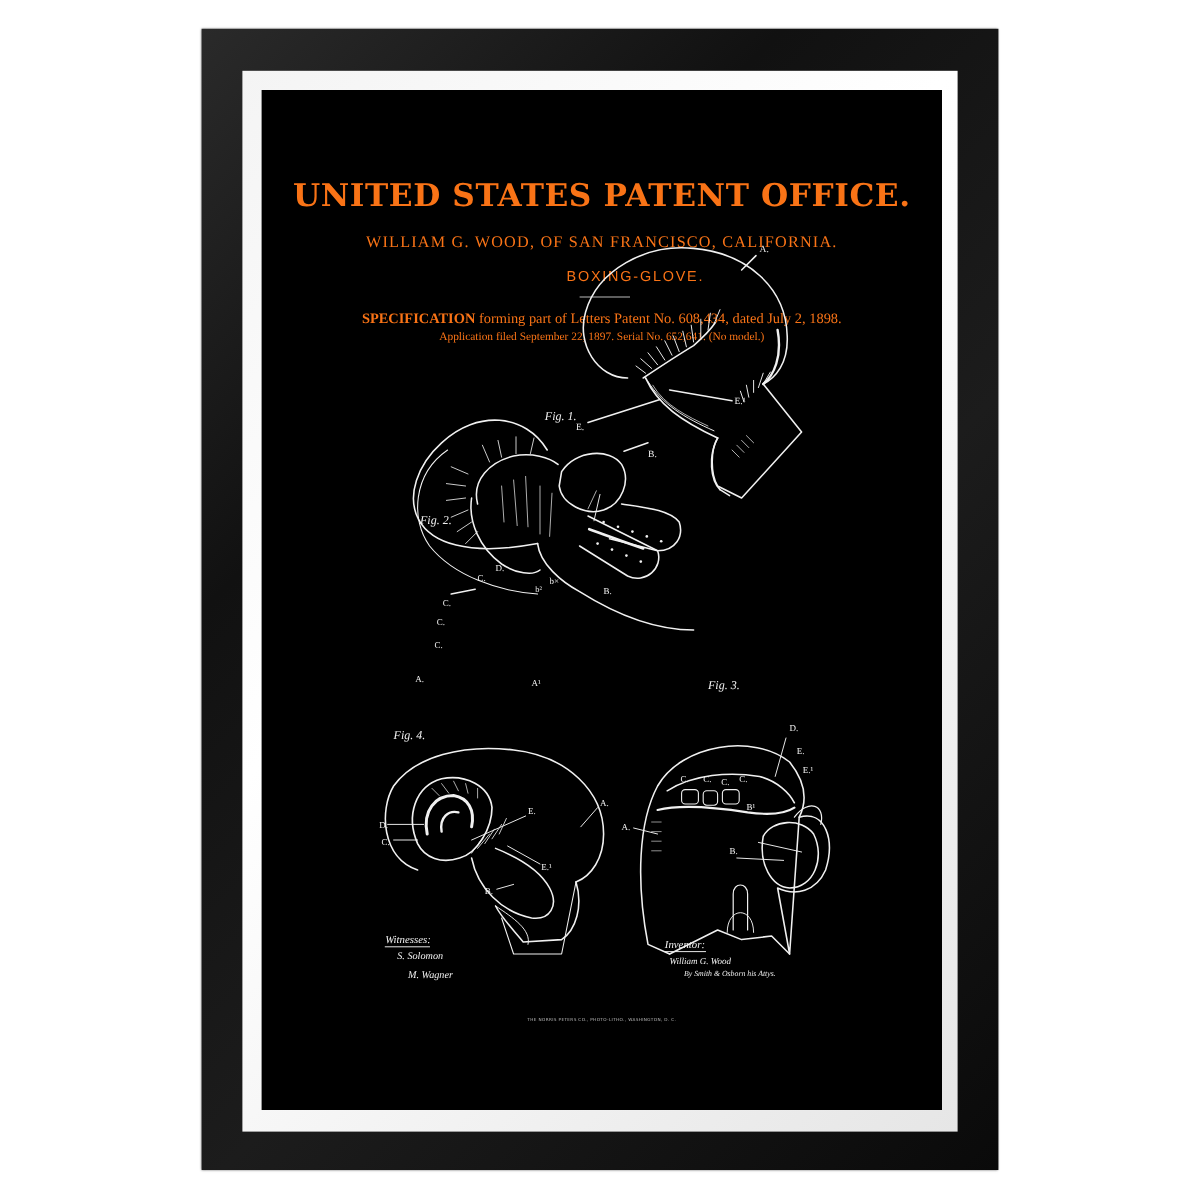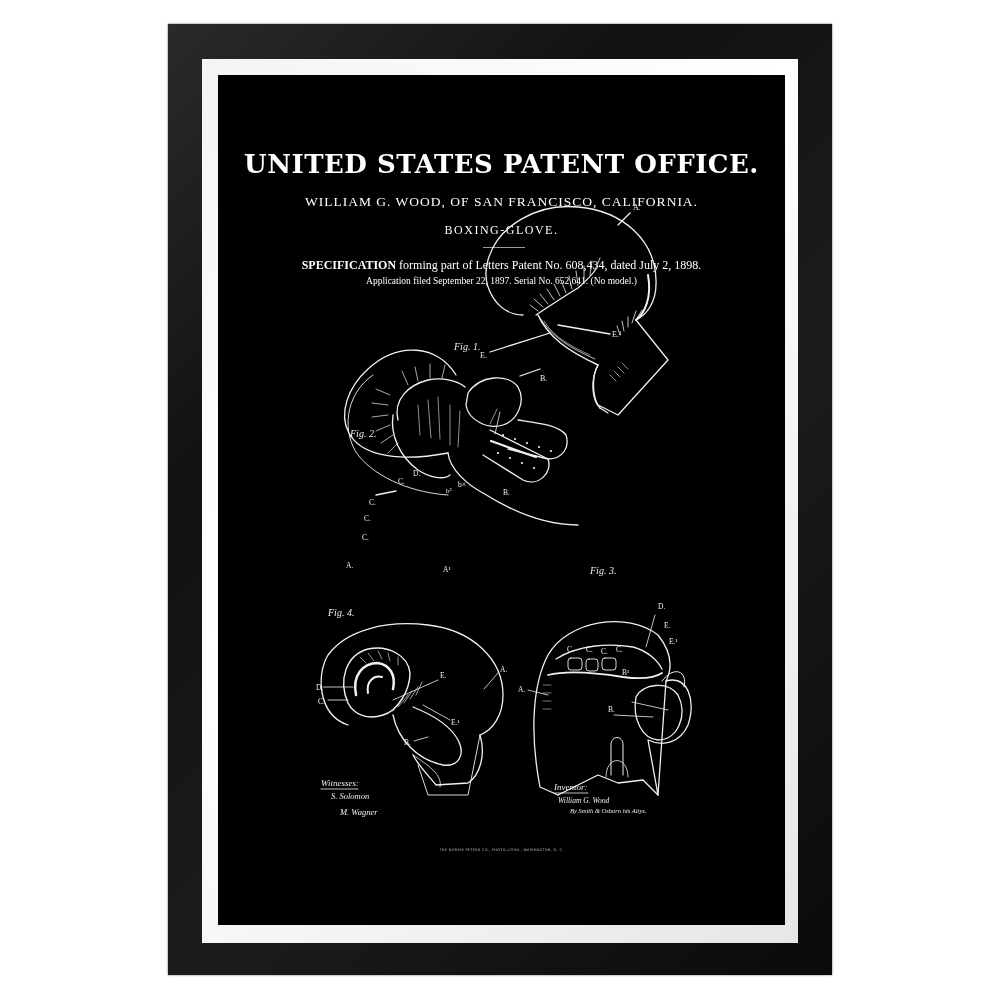--- a/index.html
+++ b/index.html
@@ -10,24 +10,24 @@
     box-shadow: 0 0 2px rgba(0,0,0,0.6);
   }
   .frame-inner-edge {
     position: absolute; left: 202px; top: 59px; width: 596px; height: 884px;
     background: linear-gradient(135deg, #f4f4f4 0%, #ffffff 40%, #e6e6e6 100%);
   }
   .mat {
     position: absolute; left: 218px; top: 75px; width: 567px; height: 850px;
     background: #000000;
   }
-  .t { position: absolute; left: 0; width: 100%; text-align: center; color: #ffffff; white-space: nowrap; }
+  .t { position: absolute; left: 0; width: 100%; text-align: center; color: #f97316; white-space: nowrap; }
   .title { top: 74px; font-family: "DejaVu Serif", serif; font-weight: bold; font-size: 26px; letter-spacing: 0.5px; }
   .inventor { top: 119px; font-family: "Liberation Serif", serif; font-size: 13.5px; letter-spacing: 1px; }
-  .invention { top: 148px; font-family: Liberation Serif, serif; font-size: 12px; letter-spacing: 1.5px; }
+  .invention { top: 148px; font-family: Liberation Sans, sans-serif; font-size: 12px; letter-spacing: 1.5px; padding-left: 28px; }
   .rule { position: absolute; left: 265px; top: 172px; width: 42px; height: 1px; background: #9a9a9a; }
   .spec { top: 183px; font-family: "Liberation Serif", serif; font-size: 12px; }
   .spec b { font-weight: bold; }
   .appl { top: 201px; font-family: "Liberation Serif", serif; font-size: 9.5px; }
   .drawing { position: absolute; left: 0; top: 0; }
   .printer { top: 773px; font-family: "DejaVu Sans", sans-serif; font-size: 3.5px; color: #bbbbbb; letter-spacing: 0.3px; }
 </style>
 </head>
 <body>
 

